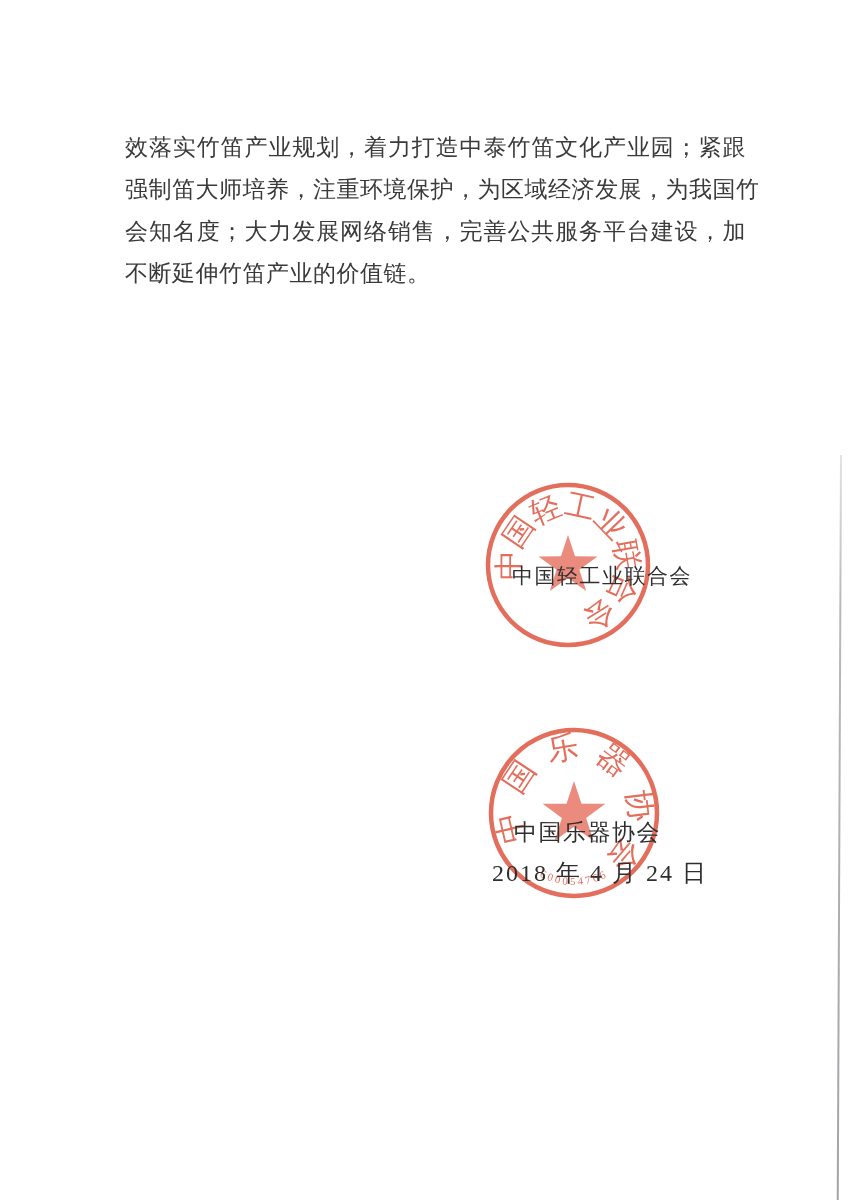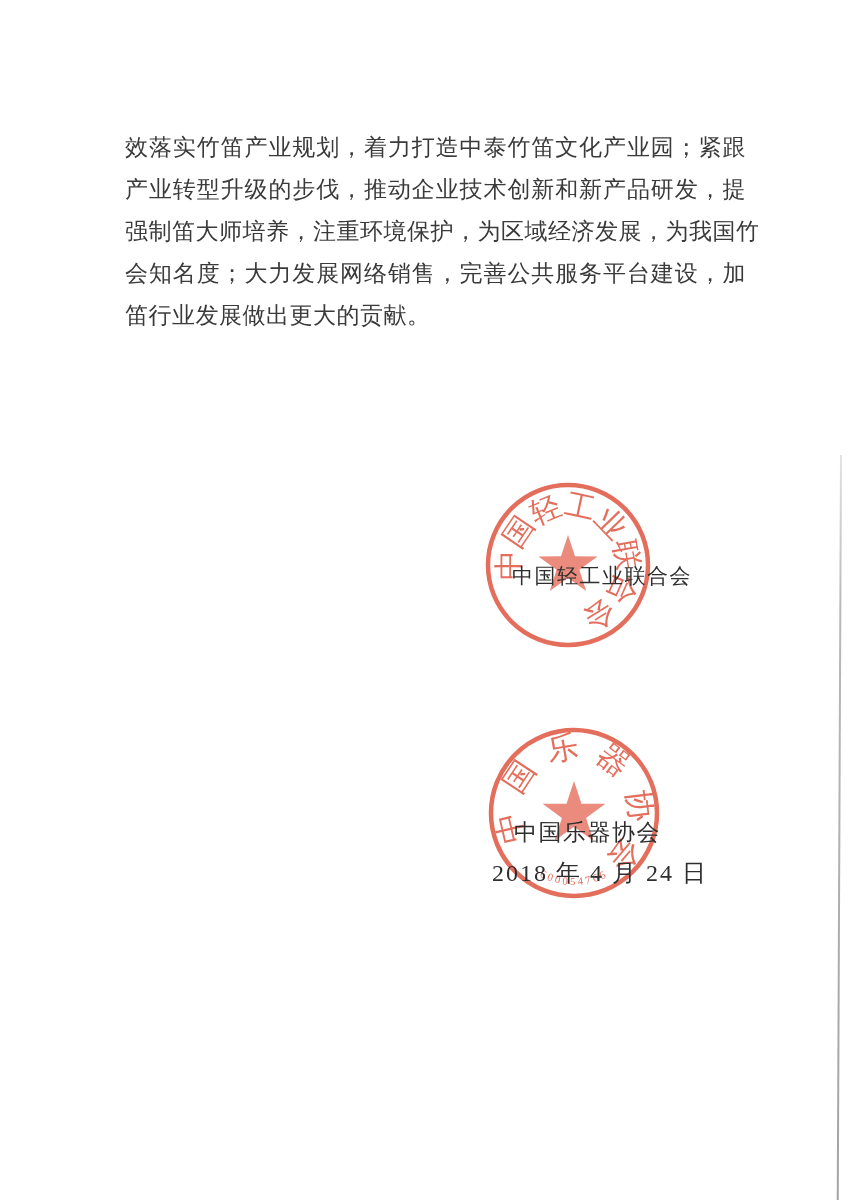--- a/index.html
+++ b/index.html
@@ -60,24 +60,23 @@
     transform-origin:top center;
   }
 </style>
 </head>
 <body>
 
 <div class="page">
 
   <div class="body-text">
     <div class="line">效落实竹笛产业规划，着力打造中泰竹笛文化产业园；紧跟</div>
-    <div class="line">产业转型升级的步伐，推动企业技术创新和新产品研发，提</div>
     <div class="line">强制笛大师培养，注重环境保护，为区域经济发展，为我国竹</div>
     <div class="line">会知名度；大力发展网络销售，完善公共服务平台建设，加</div>
-    <div class="line last">笛行业发展做出更大的贡献。</div>
+    <div class="line last">不断延伸竹笛产业的价值链。</div>
   </div>
 
   <svg class="seal seal-1" id="seal-0" width="180" height="180" viewBox="0 0 180 180">
       <g opacity="0.85">
         <circle cx="90" cy="90" r="80" class="ring" stroke="#e05540" stroke-width="4.5" fill="none"></circle>
         <polygon points="90.0,60.0 97.0,81.3 119.5,81.4 101.4,94.7 108.2,116.1 90.0,102.9 71.8,116.1 78.6,94.7 60.5,81.4 83.0,81.3" fill="#e05540" fill-opacity="0.8"></polygon>
         <text x="90" y="30" transform="rotate(-90 90 90)" text-anchor="middle" dominant-baseline="central" font-size="30" fill="#e05540">中</text>
         <text x="90" y="30" transform="rotate(-56 90 90)" text-anchor="middle" dominant-baseline="central" font-size="30" fill="#e05540">国</text>
         <text x="90" y="30" transform="rotate(-22 90 90)" text-anchor="middle" dominant-baseline="central" font-size="30" fill="#e05540">轻</text>
         <text x="90" y="30" transform="rotate(12 90 90)" text-anchor="middle" dominant-baseline="central" font-size="30" fill="#e05540">工</text>

